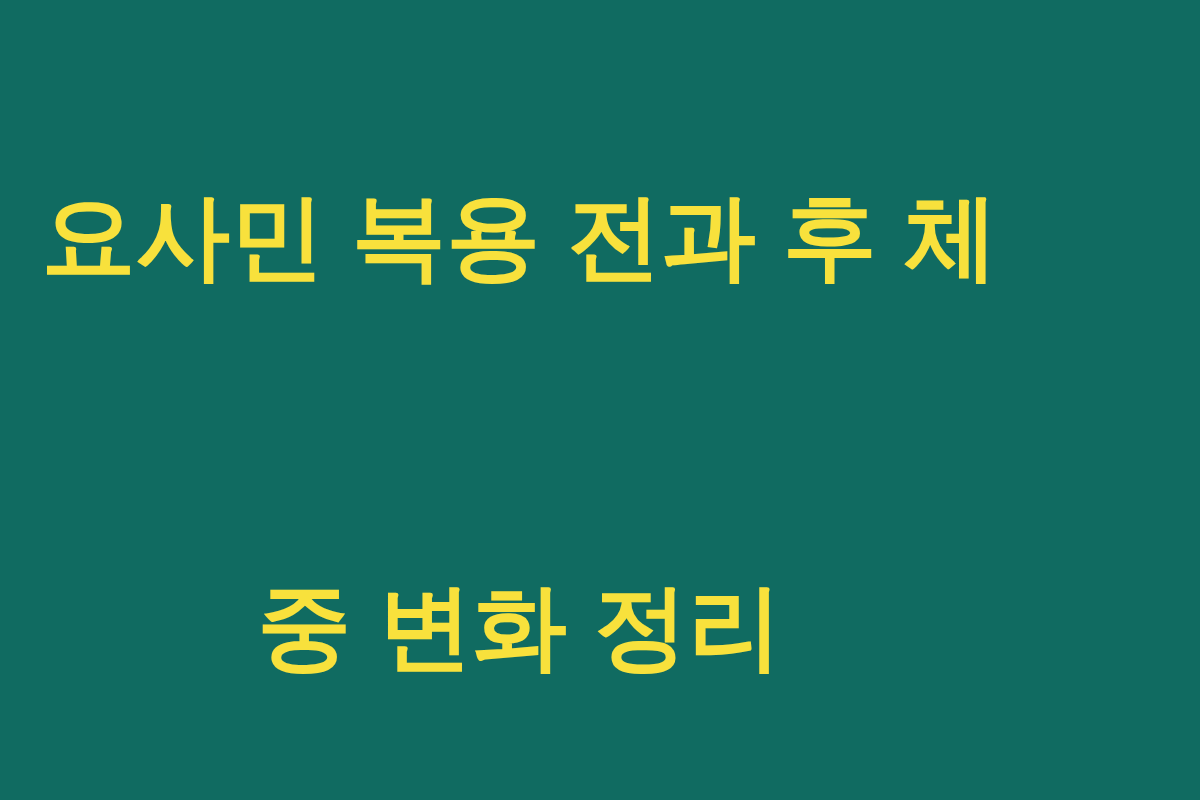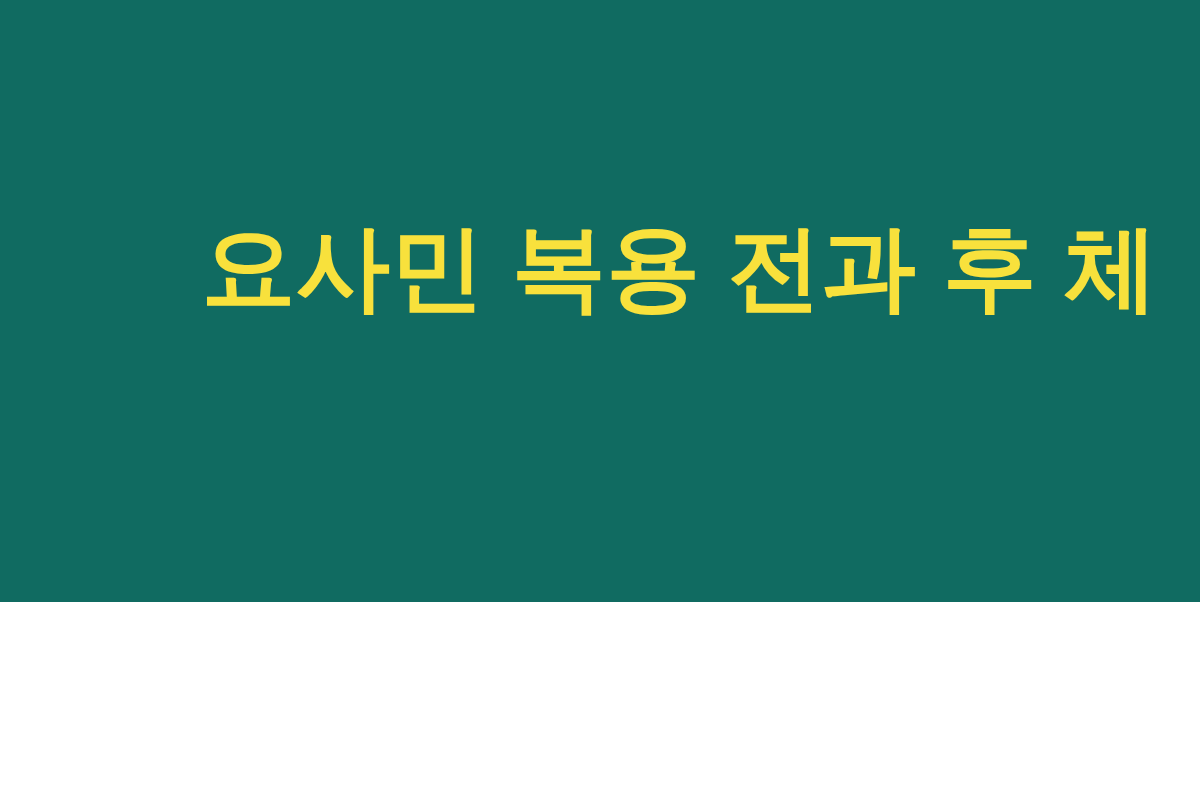--- a/index.html
+++ b/index.html
@@ -7,25 +7,25 @@
     margin: 0;
     padding: 0;
     width: 1200px;
     height: 800px;
     overflow: hidden;
   }
 
   #card {
     position: relative;
     width: 1200px;
-    height: 602px;
+    height: 800px;
     background: #106B61;
     display: flex;
     align-items: center;
-    justify-content: flex-end;
+    justify-content: flex-start;
     box-sizing: border-box;
     
     padding-top: 64px;
   }
 
   #headline {
     width: 1040px;
     margin: 0;
     text-align: center;
     font-family: "Liberation Sans", "DejaVu Sans", sans-serif;
@@ -46,16 +46,17 @@
 </style>
 </head>
 <body>
 
 <div id="card" style="background: rgb(16, 107, 97);">
 
   <h1 id="headline" style="color: rgb(248, 225, 60);">
 
     <span class="headline-line">요사민 복용 전과 후 체</span>
 
+    <span class="headline-line">중 변화 정리</span>
 
   </h1>
 
 </div>
 
 </body></html>

